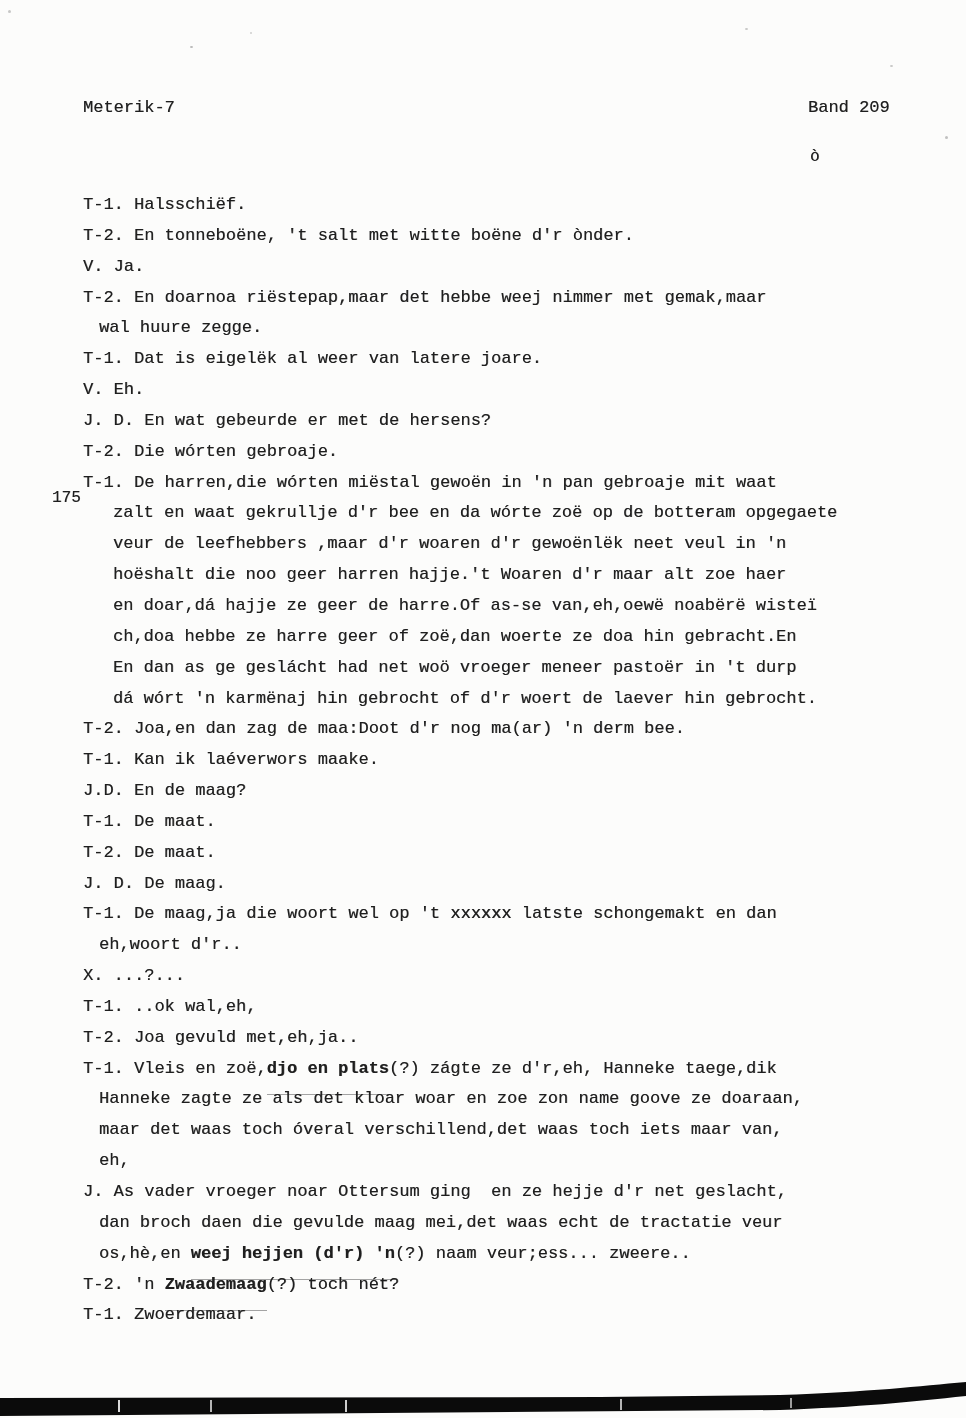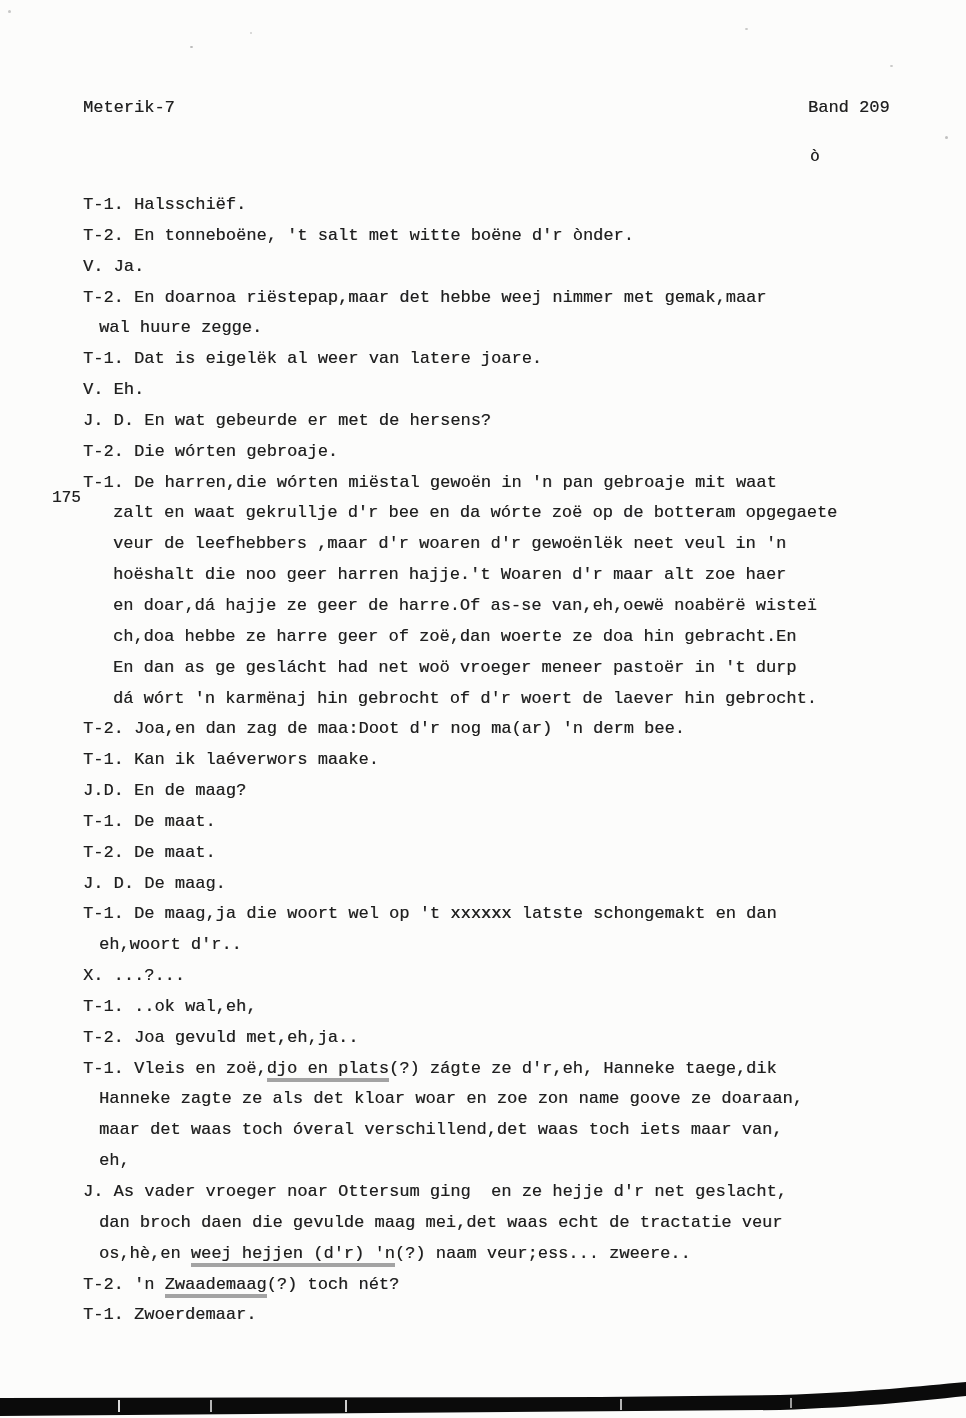--- a/index.html
+++ b/index.html
@@ -21,21 +21,21 @@
   }
   .header-row{position:absolute;top:98px;left:0;width:966px;height:26px;}
   .header-left{position:absolute;left:83px;top:0;}
   .header-right{position:absolute;left:808px;top:0;}
   .corner-mark{position:absolute;left:810px;top:148px;font-size:16px;}
   .margin-number{position:absolute;left:52px;top:489px;font-size:16px;}
   .transcript{position:absolute;left:83px;top:147px;width:880px;margin-top:43px;}
   .line{line-height:30.85px;height:30.85px;white-space:pre;}
   .line.ind1{padding-left:16px;}
   .line.ind2{padding-left:30px;}
-  .u{border-bottom:4px solid #a3a3a3;padding-bottom:0px;}
+  .u{border-bottom:1px solid #a3a3a3;padding-bottom:16px;font-weight:bold;}
   .b{font-weight:normal;text-shadow:0.6px 0 0 rgba(15,15,15,.8);}
   .scan-band{position:absolute;left:0;top:1376px;width:966px;height:42px;}
   .speck{position:absolute;background:#777;border-radius:50%;}
 </style>
 </head>
 <body>
 
 <div class="sheet">
 
   <div class="header-row">

